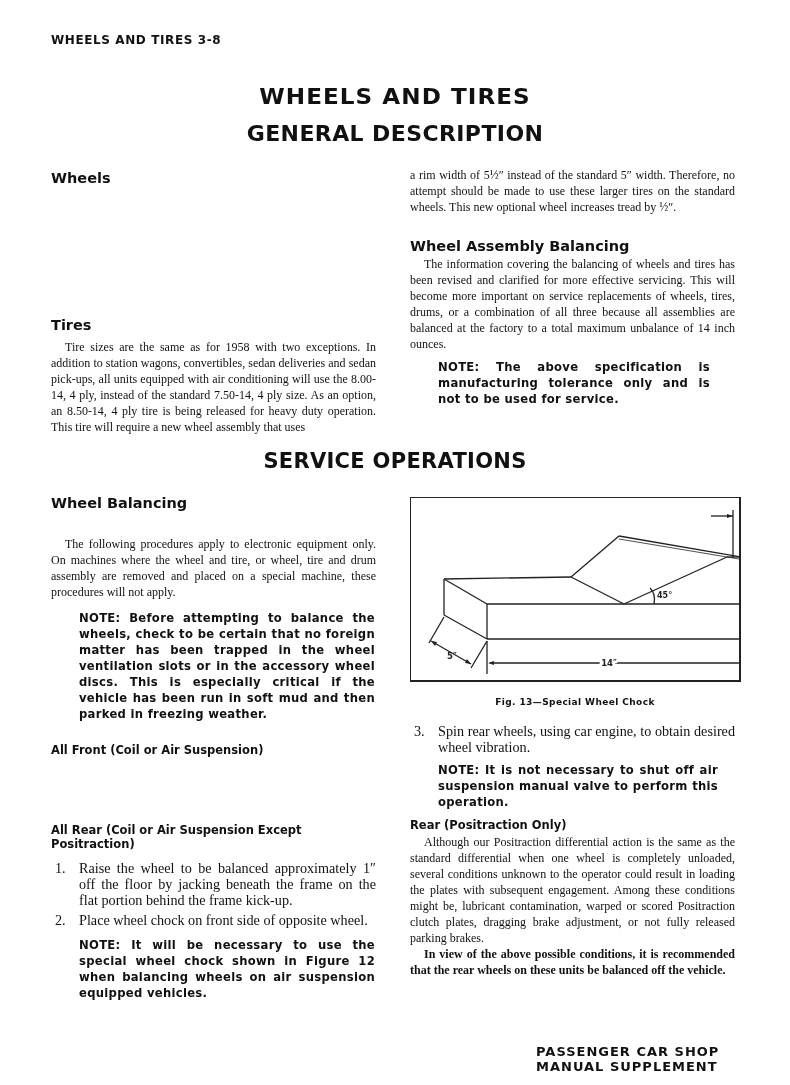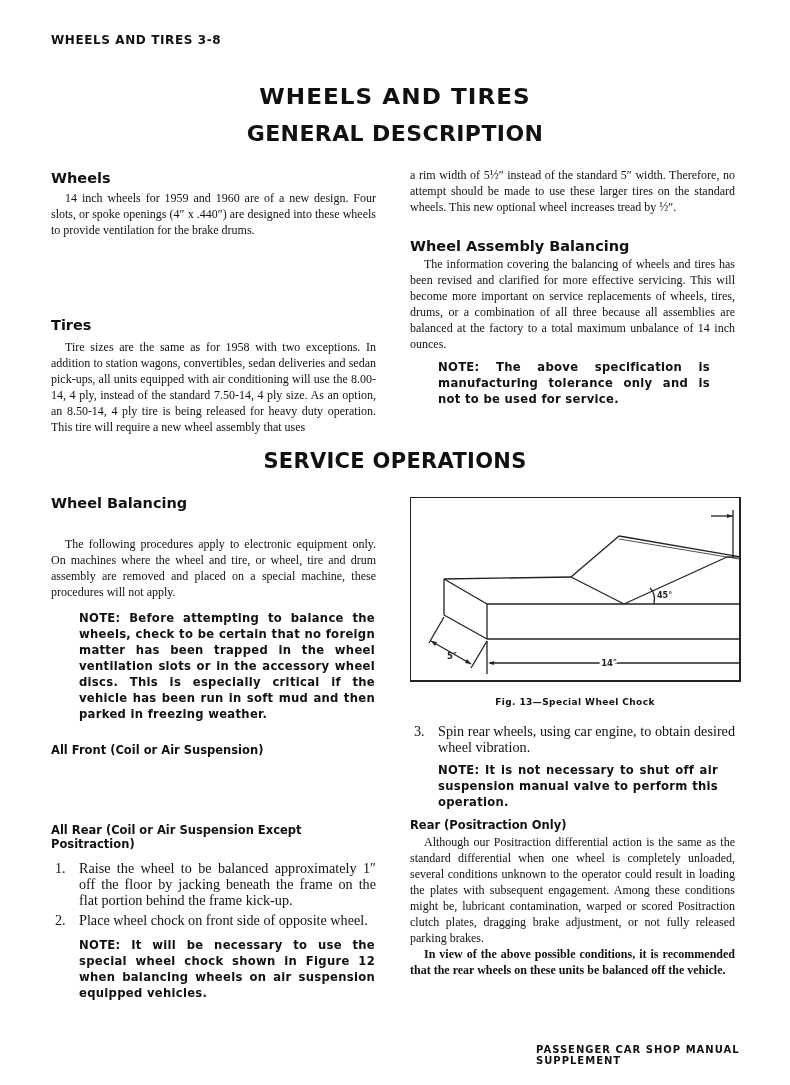--- a/index.html
+++ b/index.html
@@ -21,33 +21,32 @@
   .p { font-size: 12px; line-height: 16px; text-align: justify; text-indent: 14px; margin: 0; }
   .p.noindent { text-indent: 0; }
   .p.bold { font-weight: bold; }
   .note { font-size: 11.6px; font-weight: bold; line-height: 16px; text-align: justify; margin: 0; letter-spacing: 0.3px; }
   .step { display: flex; font-size: 14.2px; line-height: 16px; margin: 0; }
   .step .num { width: 24px; padding-left: 4px; flex: none; }
   .step .txt { flex: 1; text-align: justify; }
 
   .figure-box { position: absolute; left: 410px; top: 497px; width: 328px; height: 182px; border: 1.5px solid #222; border-bottom-width: 2.5px; border-right-width: 2px; }
   .fig-caption { position: absolute; left: 410px; top: 697px; width: 330px; text-align: center; font-size: 9px; font-weight: bold; letter-spacing: 0.4px; }
-  .footer { position: absolute; left: 500px; top: 1044px; font-size: 10px; font-weight: bold; letter-spacing: 1px; padding-left: 36px; }
+  .footer { position: absolute; left: 500px; top: 1044px; font-size: 13px; font-weight: bold; letter-spacing: 1px; padding-left: 36px; }
   svg text { font-family: "DejaVu Sans", sans-serif; font-weight: bold; }
 </style>
 </head>
 <body>
 
 <div class="running-head sans">WHEELS AND TIRES 3-8</div>
 <div class="title-main sans">WHEELS AND TIRES</div>
 <div class="title-sub sans">GENERAL DESCRIPTION</div>
 
 <div class="col colL" style="top:170px;">
   <div class="h3 sans">Wheels</div>
-  <p class="p serif">14 inch wheels for 1959 and 1960 are of a new design. Four slots, or spoke openings (4″ x .440″) are designed into these wheels to provide ventilation for the brake drums.</p>
 </div>
 
 <div class="col colL" style="top:277px;margin-top:40px;">
   <div class="h3 sans">Tires</div>
   <p class="p serif" style="margin-top:6px;">Tire sizes are the same as for 1958 with two exceptions. In addition to station wagons, convertibles, sedan deliveries and sedan pick-ups, all units equipped with air conditioning will use the 8.00-14, 4 ply, instead of the standard 7.50-14, 4 ply size. As an option, an 8.50-14, 4 ply tire is being released for heavy duty operation. This tire will require a new wheel assembly that uses</p>
 </div>
 
 <div class="col colR" style="top:167px;">
   <p class="p serif noindent">a rim width of 5½″ instead of the standard 5″ width. Therefore, no attempt should be made to use these larger tires on the standard wheels. This new optional wheel increases tread by ½″.</p>
 </div>

